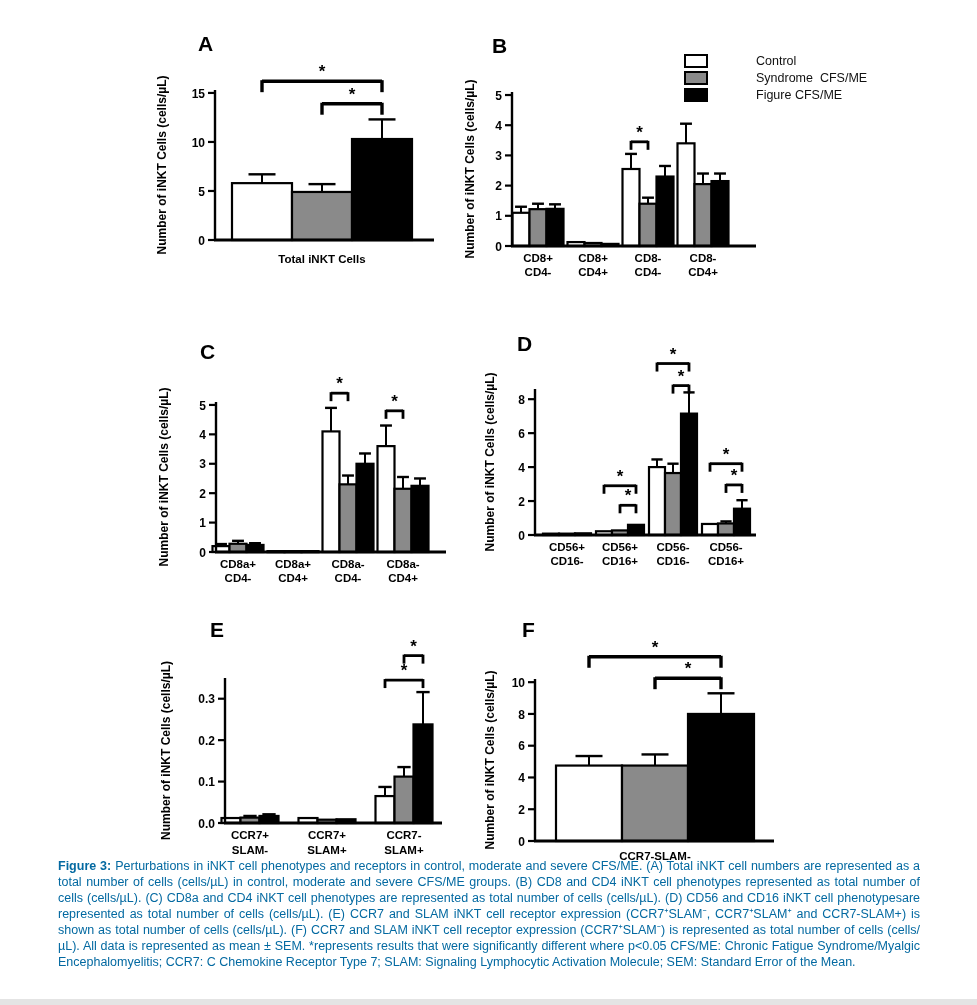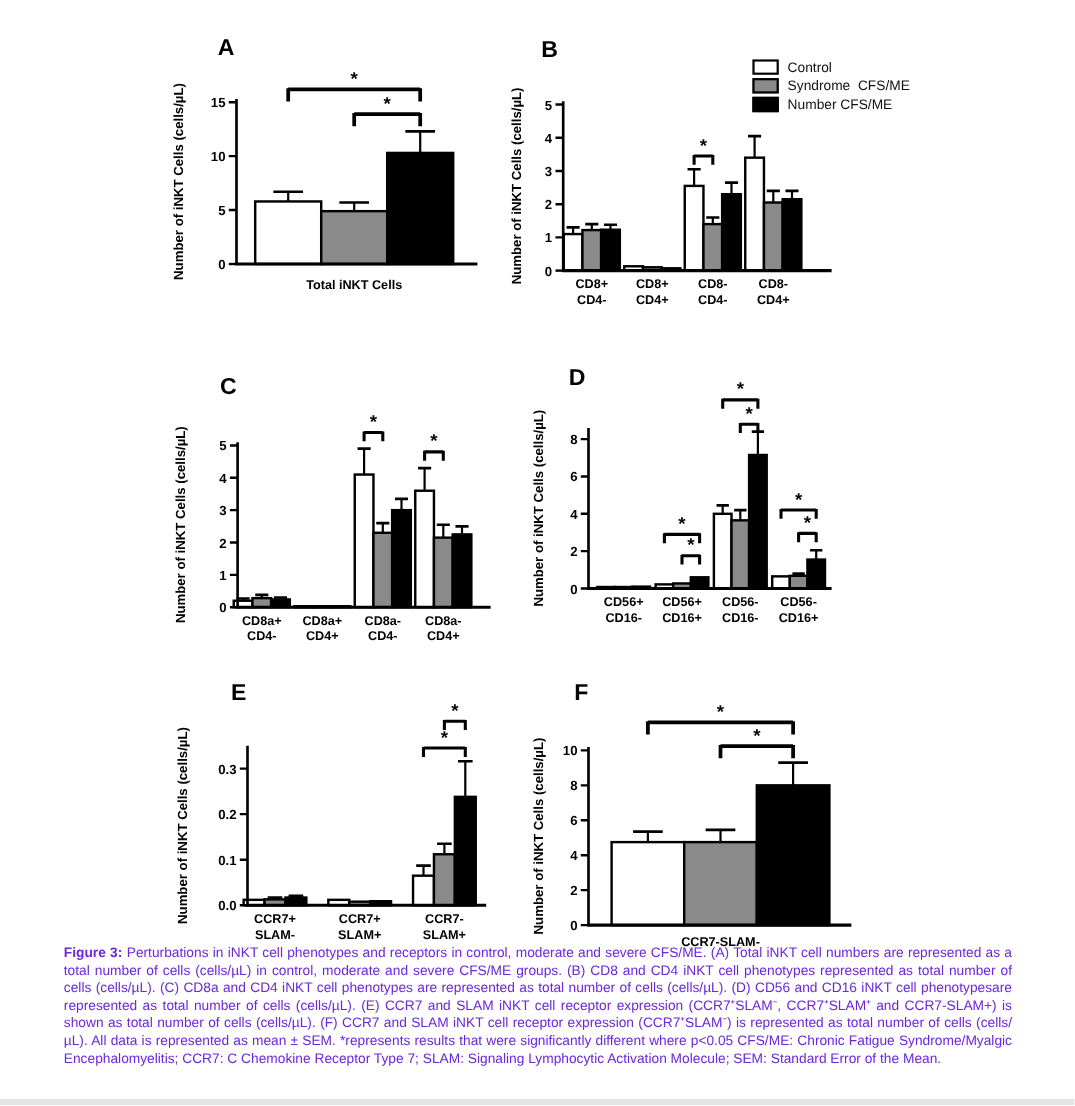--- a/index.html
+++ b/index.html
@@ -3,23 +3,23 @@
 <meta charset="utf-8">
 <style>
   html,body{margin:0;padding:0;background:#ffffff;}
   #page{position:relative;width:977px;height:1005px;background:#ffffff;overflow:hidden;
         font-family:"Liberation Sans",sans-serif;}
   .panel{position:absolute;}
   .letter{position:absolute;font:bold 21px "Liberation Sans",sans-serif;color:#000;}
   .legend{position:absolute;left:684px;top:52px;}
   .legend-row{display:flex;align-items:center;height:17px;}
   .swatch{display:inline-block;width:20px;height:10px;border:2px solid #000;margin-right:8px;}
-  .legend-label{font:12.5px "Liberation Sans",sans-serif;color:#111;white-space:pre;}
+  .legend-label{font:12.5px "Liberation Sans",sans-serif;color:#111;white-space:pre;margin-left:40px;}
   .caption{position:absolute;left:58px;top:858px;width:862px;text-align:justify;
-           font:12.5px/16px "Liberation Sans",sans-serif;color:#6d28d9;}
+           font:12.5px/16px "Liberation Sans",sans-serif;color:#0369a1;}
   .cap-label{font-weight:bold;margin-right:4px;}
   .bottom-strip{position:absolute;left:0;bottom:0;width:977px;height:6px;background:#e4e4e4;}
   svg text{fill:#000;}
   .tick{font:bold 12px "Liberation Sans",sans-serif;}
   .cat{font:bold 11.5px "Liberation Sans",sans-serif;}
   .ytitle{font:bold 12px "Liberation Sans",sans-serif;}
   .ast{font:bold 17px "Liberation Sans",sans-serif;}
 </style>
 </head>
 <body>
@@ -341,21 +341,21 @@
     <div class="legend-row">
       <span class="swatch" style="background: rgb(255, 255, 255);"></span>
       <span class="legend-label">Control</span>
     </div>
     <div class="legend-row">
       <span class="swatch" style="background: rgb(138, 138, 138);"></span>
       <span class="legend-label">Syndrome  CFS/ME</span>
     </div>
     <div class="legend-row">
       <span class="swatch" style="background: rgb(0, 0, 0);"></span>
-      <span class="legend-label">Number CFS/ME</span>
+      <span class="legend-label">Figure CFS/ME</span>
     </div>
   </div>
 
   <div class="caption">
     <span class="cap-label">Figure 3:</span><span>Perturbations in iNKT cell phenotypes and receptors in control, moderate and severe CFS/ME. (A) Total iNKT cell numbers are represented as a total number of cells (cells/µL) in control, moderate and severe CFS/ME groups. (B) CD8 and CD4 iNKT cell phenotypes represented as total number of cells (cells/µL). (C) CD8a and CD4 iNKT cell phenotypes are represented as total number of cells (cells/µL). (D) CD56 and CD16 iNKT cell phenotypesare represented as total number of cells (cells/µL). (E) CCR7 and SLAM iNKT cell receptor expression (CCR7⁺SLAM⁻, CCR7⁺SLAM⁺ and CCR7-SLAM+) is shown as total number of cells (cells/µL). (F) CCR7 and SLAM iNKT cell receptor expression (CCR7⁺SLAM⁻) is represented as total number of cells (cells/µL). All data is represented as mean ± SEM. *represents results that were significantly different where p&lt;0.05 CFS/ME: Chronic Fatigue Syndrome/Myalgic Encephalomyelitis; CCR7: C Chemokine Receptor Type 7; SLAM: Signaling Lymphocytic Activation Molecule; SEM: Standard Error of the Mean.</span>
   </div>
 
   <div class="bottom-strip"></div>
 </div>
 

